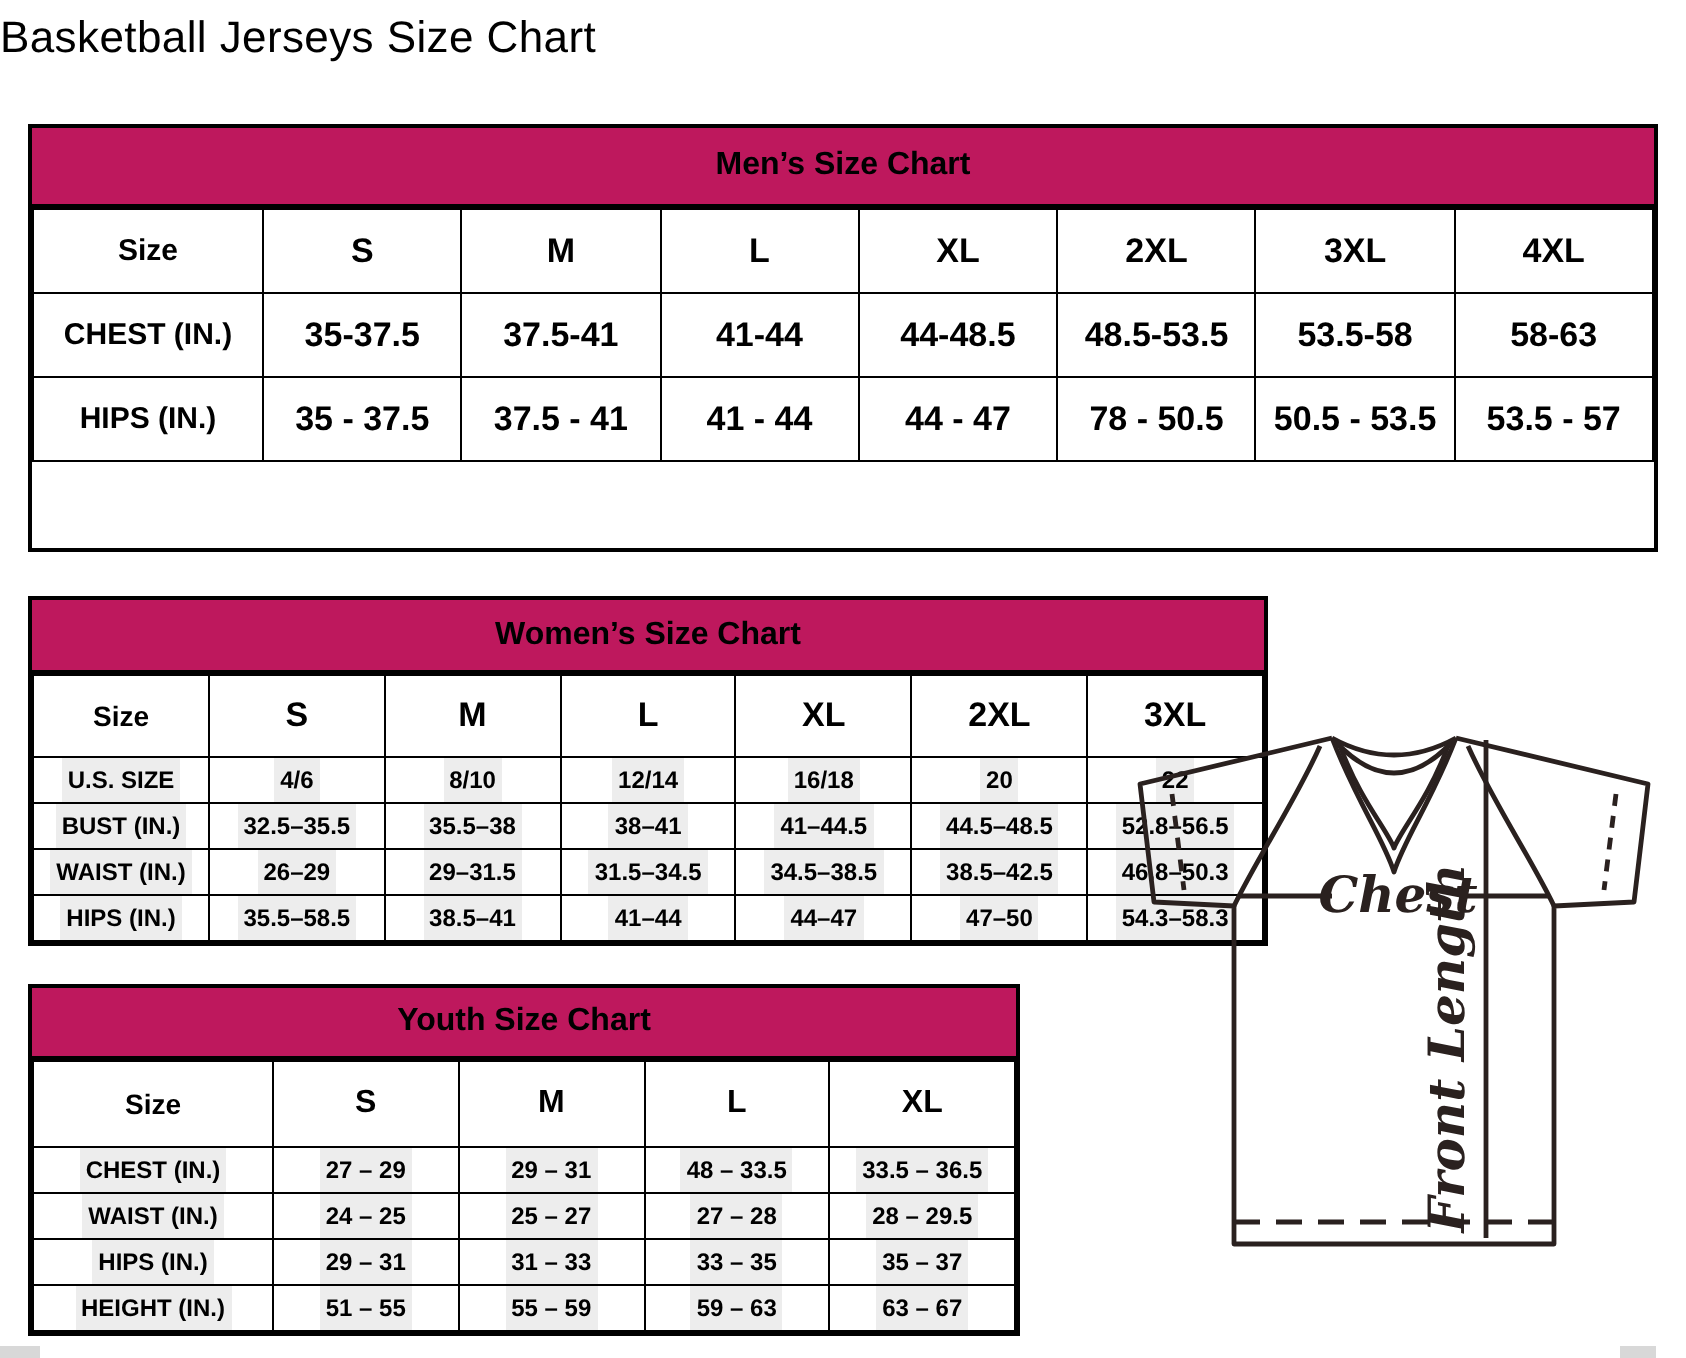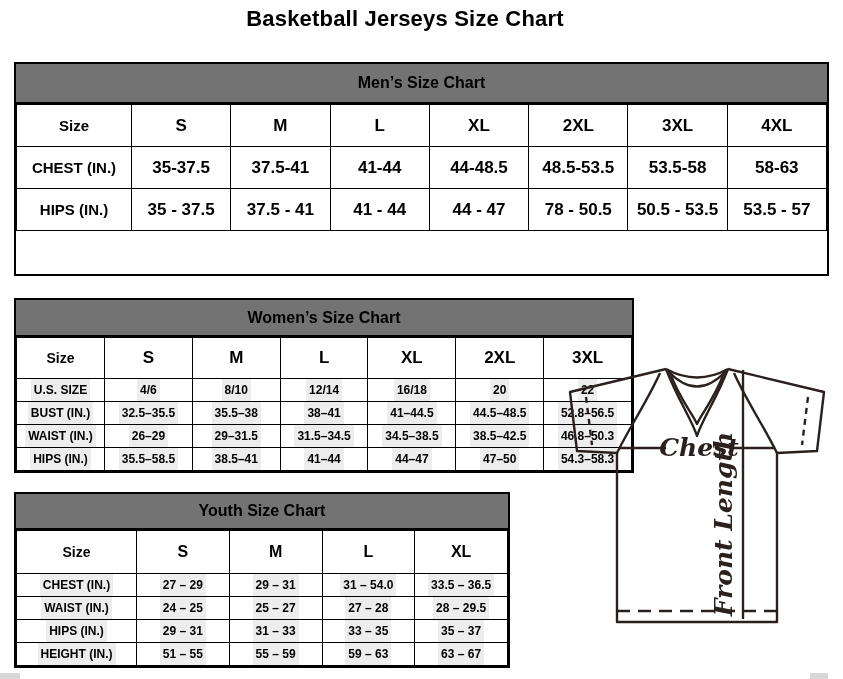--- a/index.html
+++ b/index.html
@@ -6,32 +6,32 @@
   body{
     position:relative;
     width:843px;height:679px;
     background:#ffffff;
     font-family:"Liberation Sans",sans-serif;
     color:#000;
     overflow:hidden;
   }
   .page-title{
     position:absolute;left:0;top:6px;width:810px;
-    text-align:center;
-    font-size:22px;font-weight:bold;
+    text-align:left;
+    font-size:22px;font-weight:normal;
     letter-spacing:0.2px;
   }
   .chart{
     position:absolute;
     border:2px solid #000;
     background:#fff;
     box-sizing:border-box;
   }
   .band{
-    background:#737373;
+    background:#be185d;
     border-bottom:2px solid #000;
     display:flex;align-items:center;justify-content:center;
     font-weight:bold;font-size:16px;
   }
   table{border-collapse:collapse;width:100%;table-layout:fixed}
   td{
     border:1px solid #000;
     text-align:center;vertical-align:middle;
     font-weight:bold;
     padding:0;
@@ -204,21 +204,21 @@
       <td class="sizelbl">Size</td>
       <td>S</td>
       <td>M</td>
       <td>L</td>
       <td>XL</td>
     </tr>
     <tr class="data">
       <td><span class="hl">CHEST (IN.)</span></td>
       <td><span class="hl">27 – 29</span></td>
       <td><span class="hl">29 – 31</span></td>
-      <td><span class="hl">31 – 54.0</span></td>
+      <td><span class="hl">48 – 33.5</span></td>
       <td><span class="hl">33.5 – 36.5</span></td>
     </tr>
     <tr class="data">
       <td><span class="hl">WAIST (IN.)</span></td>
       <td><span class="hl">24 – 25</span></td>
       <td><span class="hl">25 – 27</span></td>
       <td><span class="hl">27 – 28</span></td>
       <td><span class="hl">28 – 29.5</span></td>
     </tr>
     <tr class="data">

